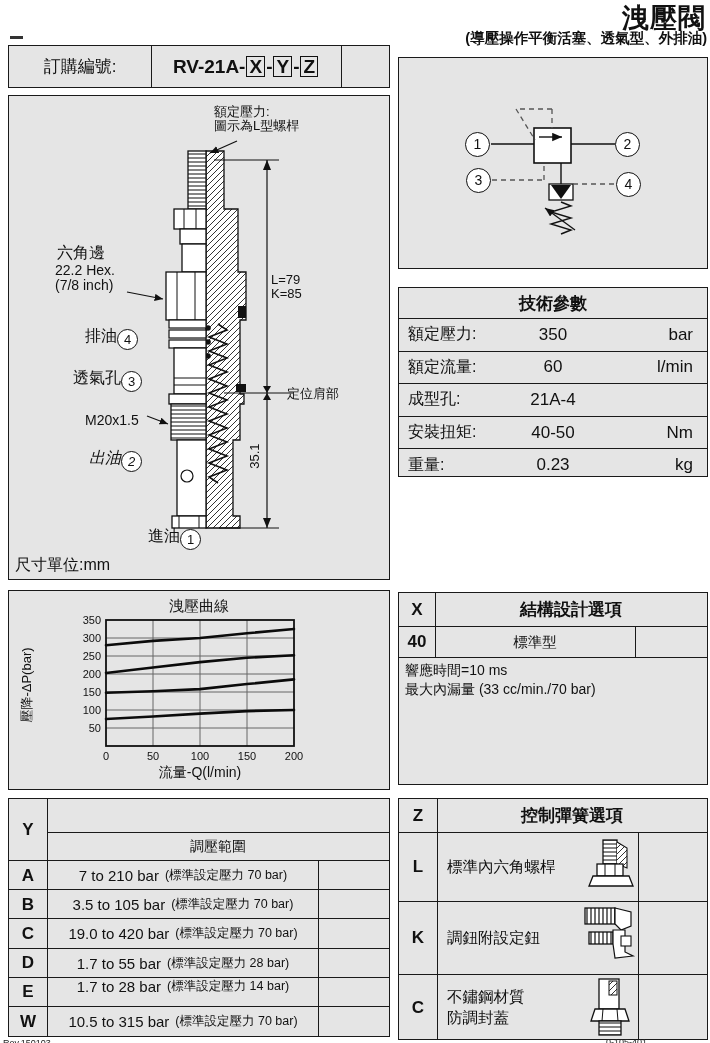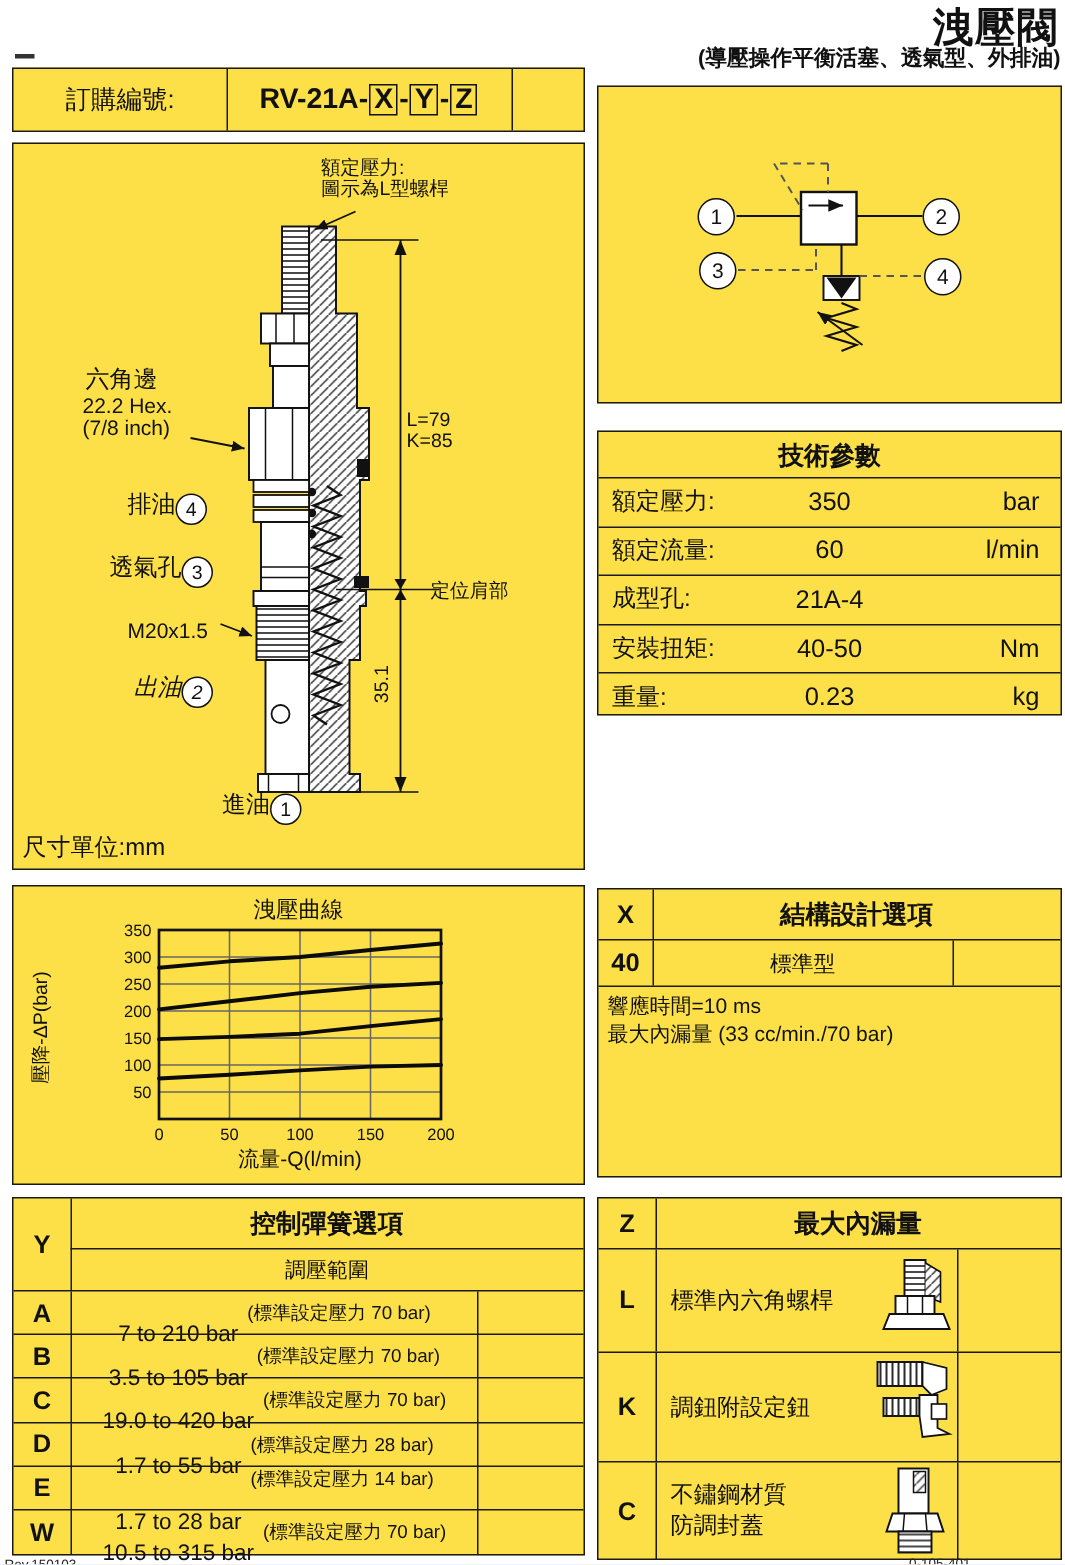--- a/index.html
+++ b/index.html
@@ -1,18 +1,18 @@
 <!DOCTYPE html>
 <html><head>
 <meta charset="utf-8">
 <style>
   html,body{margin:0;padding:0;background:#e8e8e8;}
   .page{position:relative;width:710px;height:1043px;background:#ffffff;overflow:hidden;
         font-family:"Liberation Sans",sans-serif;color:#111;}
-  .box{position:absolute;border:1.6px solid #1a1a1a;background:#fde047;box-sizing:border-box;}
+  .box{position:absolute;border:1.6px solid #1a1a1a;background:#e5e5e5;box-sizing:border-box;}
   .vline{position:absolute;top:0;bottom:0;border-left:1.5px solid #1a1a1a;}
   .title{position:absolute;top:0px;right:4px;font-size:27px;font-weight:bold;letter-spacing:1px;}
   .subtitle{position:absolute;top:29px;right:3px;font-size:14.5px;font-weight:bold;}
   .artifact{position:absolute;left:10px;top:36px;width:13px;height:3px;background:#333;}
   .order-label{position:absolute;left:0;top:0;width:142px;height:100%;display:flex;align-items:center;justify-content:center;font-size:17px;}
   .order-code{position:absolute;left:142px;top:0;width:190px;height:100%;display:flex;align-items:center;justify-content:center;font-size:19px;font-weight:bold;}
   .boxed{border:1.8px solid #111;padding:0 2px;margin:0 1px;line-height:1.05;display:inline-block;}
   .lbl{position:absolute;font-size:16px;white-space:nowrap;}
   .lbl-s{position:absolute;font-size:13px;white-space:nowrap;line-height:1.25;}
   .lbl-m{position:absolute;font-size:14px;white-space:nowrap;}
@@ -25,21 +25,21 @@
   .tt-title{height:30px;display:flex;align-items:center;justify-content:center;font-size:17px;font-weight:bold;border-bottom:1.5px solid #1a1a1a;}
   .tt-row{position:relative;height:31.6px;display:flex;align-items:center;border-bottom:1.5px solid #1a1a1a;}
   .tt-row:last-child{border-bottom:none;}
   .tt-label{position:absolute;left:9px;font-size:16px;}
   .tt-value{position:absolute;left:0;width:100%;text-align:center;font-size:17px;}
   .tt-unit{position:absolute;right:14px;font-size:17px;}
   
   .opt-head{display:flex;align-items:center;justify-content:center;font-size:17px;font-weight:bold;}
   .code-cell{display:flex;align-items:center;justify-content:center;font-weight:bold;font-size:17px;}
   .y-row{position:relative;border-top:1.5px solid #1a1a1a;}
-  .y-range{font-size:15px;margin-top:28px;}
+  .y-range{font-size:15px;}
   .y-note{font-size:12.5px;}
   .chart-title{position:absolute;left:0;width:100%;text-align:center;font-size:15px;}
   .chart-xlabel{position:absolute;text-align:center;font-size:14px;}
   .chart-ylabel{position:absolute;font-size:13px;transform:rotate(-90deg);transform-origin:center;}
   svg text{font-family:"Liberation Sans",sans-serif;fill:#111;}
   .footer-frag{position:absolute;font-size:9px;color:#222;white-space:nowrap;}
 </style>
 </head>
 <body>
 
@@ -242,21 +242,20 @@
       <div style="position:absolute;left:36px;width:200px;top:0;height:100%;display:flex;align-items:center;justify-content:center;font-size:14.5px;border-right:1.5px solid #1a1a1a;">標準型</div>
     </div>
     <div style="position:relative;padding:3px 6px;font-size:14px;line-height:1.35;">
       <div>響應時間=10 ms</div>
       <div>最大內漏量 (33 cc/min./70 bar)</div>
     </div>
   </div>
 
   <div class="box" style="left:8px;top:798px;width:382px;height:239px;">
     <div class="code-cell" style="position:absolute;left:0;top:0;width:38px;height:61px;border-right:1.5px solid #1a1a1a;">Y</div>
-    <div class="opt-head" style="position:absolute;left:38px;right:0;top:0;height:33px;">控制彈簧選項</div>
     <div style="position:absolute;left:38px;right:0;top:33px;height:28px;border-top:1.5px solid #1a1a1a;display:flex;align-items:center;justify-content:center;font-size:14px;">調壓範圍</div>
 
     <div class="y-row" style="position:absolute;left:0;right:0;top:61px;height:29.2px;">
       <div class="code-cell" style="position:absolute;left:0;top:0;width:38px;height:100%;border-right:1.5px solid #1a1a1a;">A</div>
       <div style="position:absolute;left:38px;right:70px;top:0;height:100%;display:flex;align-items:center;justify-content:center;gap:6px;">
         <span class="y-range">7 to 210 bar</span>
         <span class="y-note">(標準設定壓力 70 bar)</span>
       </div>
       <div style="position:absolute;right:0;top:0;width:70px;height:100%;border-left:1.5px solid #1a1a1a;"></div>
     </div>
@@ -298,21 +297,21 @@
         <span class="y-range">10.5 to 315 bar</span>
         <span class="y-note">(標準設定壓力 70 bar)</span>
       </div>
       <div style="position:absolute;right:0;top:0;width:70px;height:100%;border-left:1.5px solid #1a1a1a;"></div>
     </div>
   </div>
 
   <div class="box" style="left:398px;top:798px;width:310px;height:242px;">
     <div style="position:relative;height:33px;border-bottom:1.5px solid #1a1a1a;">
       <div class="code-cell" style="position:absolute;left:0;top:0;width:38px;height:100%;border-right:1.5px solid #1a1a1a;">Z</div>
-      <div class="opt-head" style="position:absolute;left:38px;right:0;top:0;height:100%;">最大內漏量</div>
+      <div class="opt-head" style="position:absolute;left:38px;right:0;top:0;height:100%;">控制彈簧選項</div>
     </div>
 
     <div style="position:relative;height:68px;border-bottom:1.5px solid #1a1a1a;">
       <div class="code-cell" style="position:absolute;left:0;top:0;width:38px;height:100%;border-right:1.5px solid #1a1a1a;">L</div>
       <div style="position:absolute;left:48px;top:0;height:100%;display:flex;align-items:center;font-size:15.5px;">標準內六角螺桿</div>
       <div style="position:absolute;left:186px;top:5px;">
         <svg width="52" height="58" viewBox="0 0 52 58">
           <rect x="18" y="2" width="14" height="24" fill="url(#thr)" stroke="#111" stroke-width="1.3"></rect>
           <path d="M32,4 L42,10 L42,30 L32,26" fill="url(#hatch)" stroke="#111" stroke-width="1.1"></path>
           <rect x="12" y="26" width="26" height="12" fill="#fff" stroke="#111" stroke-width="1.3"></rect>

